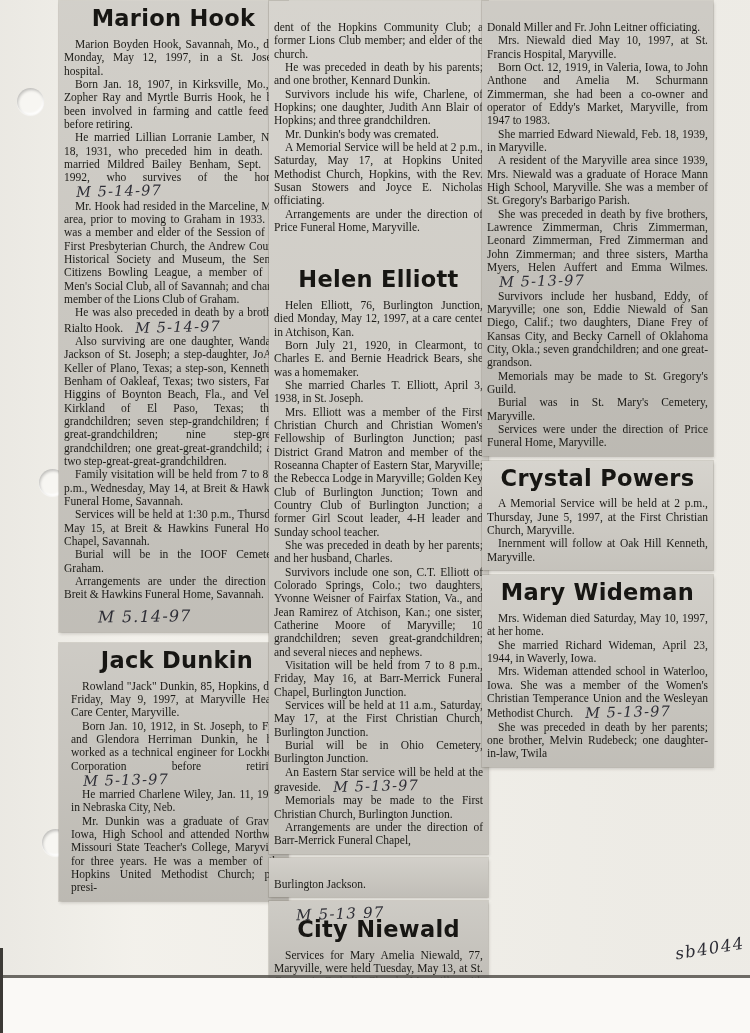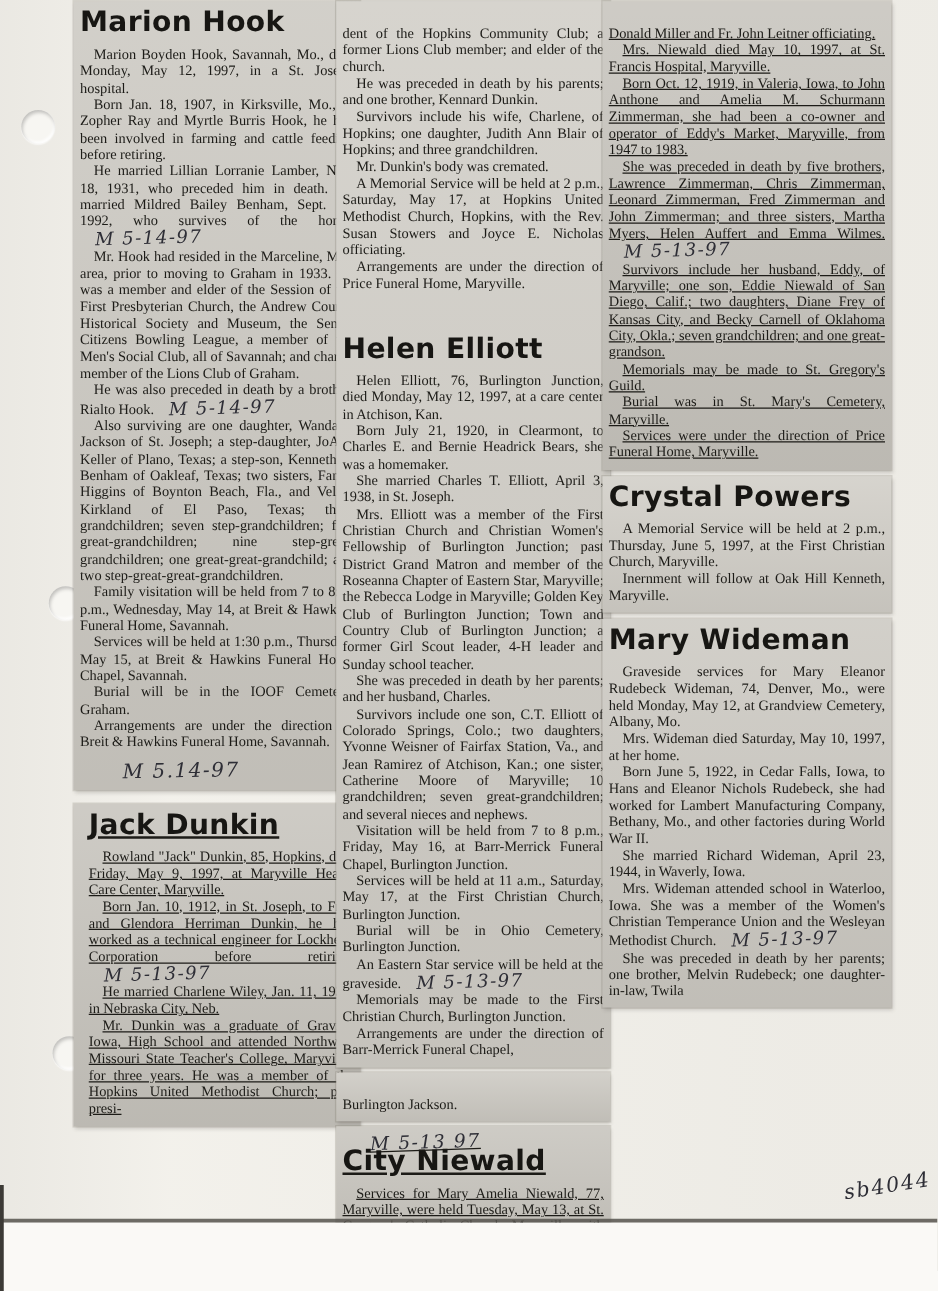--- a/index.html
+++ b/index.html
@@ -16,36 +16,36 @@
   }
   .col{position:absolute;top:1px;}
   .clipping{
     position:relative;
     padding:4px 5px 6px 5px;
     color:var(--ink,#1c1b17);
     box-shadow:0 0 0 1px rgba(118,112,102,.22), 1px 2px 3px rgba(60,55,48,.20);
     background-image:linear-gradient(180deg, rgba(255,255,255,.14), rgba(0,0,0,.05));
   }
   .t1{background-color:#cbc8c1;}
-  .t2{background-color:#c6c3bc;text-decoration:underline;}
+  .t2{background-color:#c6c3bc;}
   .t3{background-color:#d0cdc6;}
   [data-name="column-left"] .clipping + .clipping{margin-top:11px;padding-left:12px;}
   [data-name="column-middle"] .clipping + .clipping{margin-top:4px;}
   [data-name="column-right"] .clipping + .clipping{margin-top:5px;}
   .clipping p{
     margin:0;
     font-size:11.5px;line-height:1.16;
     text-align:justify;text-indent:11px;
     word-spacing:-0.2px;
   }
   .clipping p.noindent{text-indent:0;margin-top:16px;}
   .clipping h2{
     font-family:"DejaVu Sans",sans-serif;font-weight:700;
     font-size:22.5px;line-height:1.15;letter-spacing:.3px;
-    margin:1px 0 6px 0;color:#171613;
+    text-align:center;margin:1px 0 6px 0;color:#171613;
   }
   .clipping h2.mid{margin-top:33px;}
   .hand{
     font-family:"DejaVu Serif",serif;font-style:italic;
     color:var(--pen,#2e2e36);
     font-size:14.5px;letter-spacing:1.2px;line-height:1;
     display:inline-block;transform:rotate(-1.5deg);
     text-indent:0;
   }
   .note-inline{margin-left:12px;}
@@ -119,36 +119,36 @@
         <span class="hand note-top" data-name="handwritten-date">M 5-13 97</span>
         <h2 data-name="obituary-headline">City Niewald</h2>
         <p data-name="obituary-paragraph">Services for Mary Amelia Niewald, 77, Maryville, were held Tuesday, May 13, at St. Gregory's Catholic Church, Maryville, with Fr. Chuck Tobin, Fr.</p>
       </div>
     </div>
   <div class="col" data-name="column-right" style="left:482px;width:231px;">
       <div class="clipping t2" data-name="newspaper-clipping">
         <p data-name="obituary-paragraph" class="noindent">Donald Miller and Fr. John Leitner officiating.</p>
         <p data-name="obituary-paragraph">Mrs. Niewald died May 10, 1997, at St. Francis Hospital, Maryville.</p>
         <p data-name="obituary-paragraph">Born Oct. 12, 1919, in Valeria, Iowa, to John Anthone and Amelia M. Schurmann Zimmerman, she had been a co-owner and operator of Eddy's Market, Maryville, from 1947 to 1983.</p>
+        <p data-name="obituary-paragraph">She married Edward Niewald, Feb. 18, 1939, in Maryville.</p>
+        <p data-name="obituary-paragraph">A resident of the Maryville area since 1939, Mrs. Niewald was a graduate of Horace Mann High School, Maryville. She was a member of St. Gregory's Barbarigo Parish.</p>
         <p data-name="obituary-paragraph">She was preceded in death by five brothers, Lawrence Zimmerman, Chris Zimmerman, Leonard Zimmerman, Fred Zimmerman and John Zimmerman; and three sisters, Martha Myers, Helen Auffert and Emma Wilmes.<span class="hand note-inline" data-name="handwritten-date">M 5-13-97</span></p>
         <p data-name="obituary-paragraph">Survivors include her husband, Eddy, of Maryville; one son, Eddie Niewald of San Diego, Calif.; two daughters, Diane Frey of Kansas City, and Becky Carnell of Oklahoma City, Okla.; seven grandchildren; and one great-grandson.</p>
         <p data-name="obituary-paragraph">Memorials may be made to St. Gregory's Guild.</p>
         <p data-name="obituary-paragraph">Burial was in St. Mary's Cemetery, Maryville.</p>
         <p data-name="obituary-paragraph">Services were under the direction of Price Funeral Home, Maryville.</p>
       </div>
       <div class="clipping t3" data-name="newspaper-clipping">
         <h2 data-name="obituary-headline">Crystal Powers</h2>
         <p data-name="obituary-paragraph">A Memorial Service will be held at 2 p.m., Thursday, June 5, 1997, at the First Christian Church, Maryville.</p>
         <p data-name="obituary-paragraph">Inernment will follow at Oak Hill Kenneth, Maryville.</p>
       </div>
       <div class="clipping t1" data-name="newspaper-clipping">
         <h2 data-name="obituary-headline">Mary Wideman</h2>
-        <p data-name="obituary-paragraph">Graveside services for Mary Eleanor Rudebeck Wideman, 74, Denver, Mo., were held Monday, May 12, at Grandview Cemetery, Albany, Mo.</p>
         <p data-name="obituary-paragraph">Mrs. Wideman died Saturday, May 10, 1997, at her home.</p>
-        <p data-name="obituary-paragraph">Born June 5, 1922, in Cedar Falls, Iowa, to Hans and Eleanor Nichols Rudebeck, she had worked for Lambert Manufacturing Company, Bethany, Mo., and other factories during World War II.</p>
         <p data-name="obituary-paragraph">She married Richard Wideman, April 23, 1944, in Waverly, Iowa.</p>
         <p data-name="obituary-paragraph">Mrs. Wideman attended school in Waterloo, Iowa. She was a member of the Women's Christian Temperance Union and the Wesleyan Methodist Church.<span class="hand note-inline" data-name="handwritten-date">M 5-13-97</span></p>
         <p data-name="obituary-paragraph">She was preceded in death by her parents; one brother, Melvin Rudebeck; one daughter-in-law, Twila</p>
       </div>
     </div>
 
   <div class="below-page" data-name="scanner-background"></div>
   <div class="page-edge-bottom" data-name="page-bottom-edge-shadow"></div>
   <div class="edge-mark" data-name="page-left-edge-shadow"></div>
 

